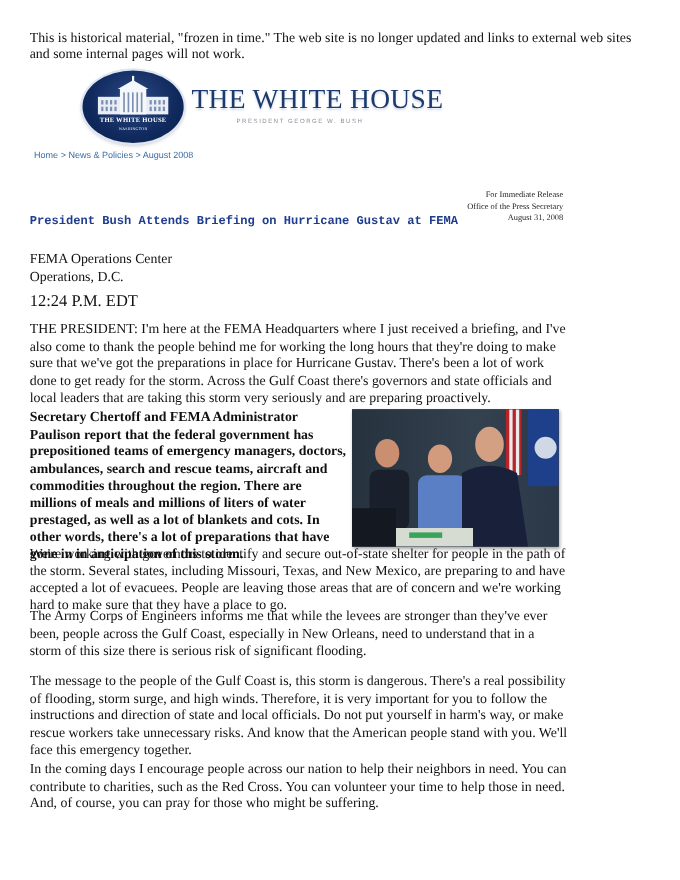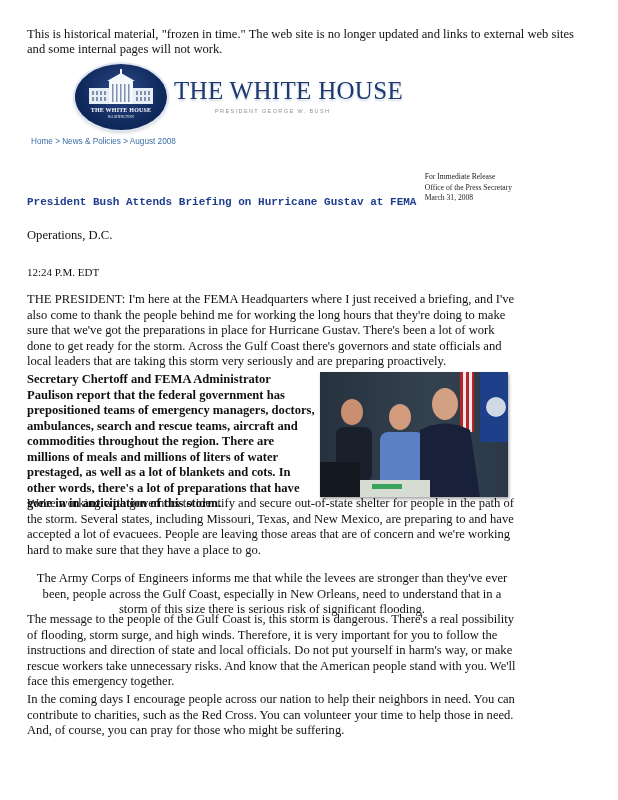--- a/index.html
+++ b/index.html
@@ -38,37 +38,37 @@
       font-family: "Liberation Sans", sans-serif; font-size: 5.5px;
       letter-spacing: 1.4px; color: #8a8f99; white-space: nowrap;
     }
     .breadcrumb {
       position: absolute; left: 31px; top: 137px;
       font-family: "Liberation Sans", sans-serif; font-size: 8.2px; color: #3a6ea5;
     }
     .breadcrumb a { color: #3a6ea5; text-decoration: none; }
     .breadcrumb .sep { color: #3a6ea5; }
     .release {
-      position: absolute; right: 106px; top: 172px; text-align: left;
+      position: absolute; right: 106px; top: 172px; text-align: right;
       font-size: 7.6px; line-height: 10.5px; color: #222;
     }
     .headline {
       position: absolute; left: 27px; top: 196px;
       font-family: Liberation Mono, monospace; font-weight: bold;
       font-size: 11px; color: #1f3d8f; white-space: nowrap;
     }
     .dateline {
       position: absolute; left: 27px; top: 228px; font-size: 12.6px; line-height: 15.5px;
     }
-    .time { position: absolute; left: 27px; top: 266px; font-size: 11px; }
+    .time { position: absolute; left: 27px; top: 266px; font-size: 15px; }
     .body-text { position: absolute; left: 27px; width: 490px; font-size: 12.6px; line-height: 15.5px; margin: 0; }
     .p1 { top: 292px; }
     .p2 { top: 372px; width: 292px; font-weight: bold; }
     .p3 { top: 496px; }
-    .p4 { top: 571px; text-align: center; }
+    .p4 { top: 553px; }
     .p5 { top: 612px; }
     .p6 { top: 692px; }
     .photo {
       position: absolute; left: 320px; top: 372px; width: 188px; height: 125px;
       overflow: hidden; box-shadow: 1px 2px 3px rgba(0,0,0,0.35);
       background: #1e2a36;
     }
     .photo svg { display: block; }
   </style>
 </head>
@@ -119,25 +119,26 @@
   <a href="#">Home</a>
   <span class="sep">&gt;</span>
   <a href="#">News &amp; Policies</a>
   <span class="sep">&gt;</span>
   <a href="#">August 2008</a>
 </div>
 
 <div class="release">
   <div>For Immediate Release</div>
   <div>Office of the Press Secretary</div>
-  <div>March 31, 2008</div>
+  <div>August 31, 2008</div>
 </div>
 
 <div class="headline">President Bush Attends Briefing on Hurricane Gustav at FEMA</div>
 <div class="dateline">
+  <div>FEMA Operations Center</div>
   <div>Operations, D.C.</div>
 </div>
 <div class="time">12:24 P.M. EDT</div>
 
 <p class="body-text p1">THE PRESIDENT: I'm here at the FEMA Headquarters where I just received a briefing, and I've also come to thank the people behind me for working the long hours that they're doing to make sure that we've got the preparations in place for Hurricane Gustav. There's been a lot of work done to get ready for the storm. Across the Gulf Coast there's governors and state officials and local leaders that are taking this storm very seriously and are preparing proactively.</p>
 <p class="body-text p2">Secretary Chertoff and FEMA Administrator Paulison report that the federal government has prepositioned teams of emergency managers, doctors, ambulances, search and rescue teams, aircraft and commodities throughout the region. There are millions of meals and millions of liters of water prestaged, as well as a lot of blankets and cots. In other words, there's a lot of preparations that have gone in in anticipation of this storm.</p>
 
 <div class="photo" title="President Bush with officials at FEMA briefing">
   <svg width="188" height="125" viewBox="0 0 188 125">
     <defs>

